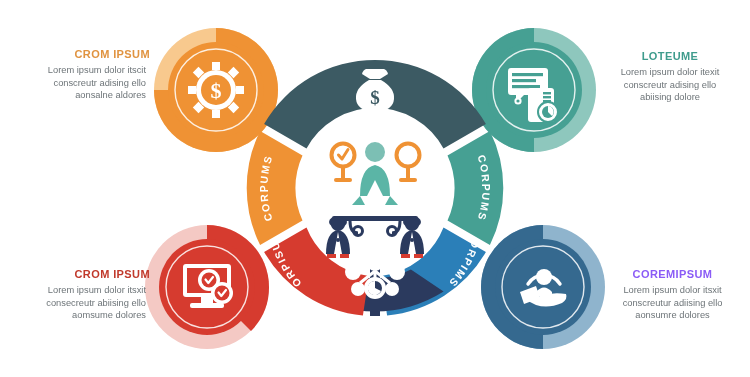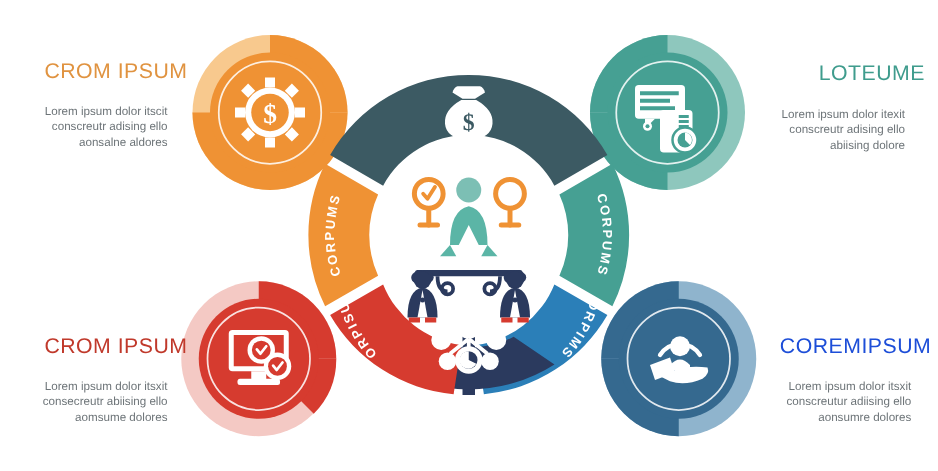--- a/index.html
+++ b/index.html
@@ -22,36 +22,36 @@
     position: absolute;
     left: 0;
     top: 0;
     width: 750px;
     height: 377px;
   }
   .text-block {
     position: absolute;
   }
   .tb-title {
-    font-size: 17px;
-    font-weight: normal;
+    font-size: 11px;
+    font-weight: bold;
     letter-spacing: 0.4px;
     line-height: 1.1;
     margin: 0 0 3px 0;
     white-space: nowrap;
   }
   .tb-body {
     font-size: 9.3px;
     line-height: 1.34;
     color: #6d7478;
-    margin: 16px;
+    margin: 4px;
     white-space: pre-line;
   }
   .align-right  { text-align: right; }
-  .align-left   { text-align: right; }
+  .align-left   { text-align: center; }
 
   #tb-tl { left: 18px;  top: 48px;  width: 132px; }
   #tb-tr { left: 600px; top: 50px;  width: 140px; }
   #tb-bl { left: 10px;  top: 268px; width: 140px; }
   #tb-br { left: 600px; top: 268px; width: 145px; }
 
   .seg-label {
     font-size: 10.4px;
     font-weight: bold;
     letter-spacing: 1.7px;
@@ -286,19 +286,19 @@
   </div>
 
   <div class="text-block align-right" id="tb-bl">
     <p class="tb-title" style="color:#c0392b">CROM IPSUM</p>
     <p class="tb-body">Lorem ipsum dolor itsxit
 consecreutr abiising ello
 aomsume dolores</p>
   </div>
 
   <div class="text-block align-left" id="tb-br">
-    <p class="tb-title" style="color:#1d4ed8">COREMIPSUM</p>
+    <p class="tb-title" style="color:#8b5cf6">COREMIPSUM</p>
     <p class="tb-body">Lorem ipsum dolor itsxit
 conscreutur adiising ello
 aonsumre dolores</p>
   </div>
 
 </div>
 
 </body></html>

